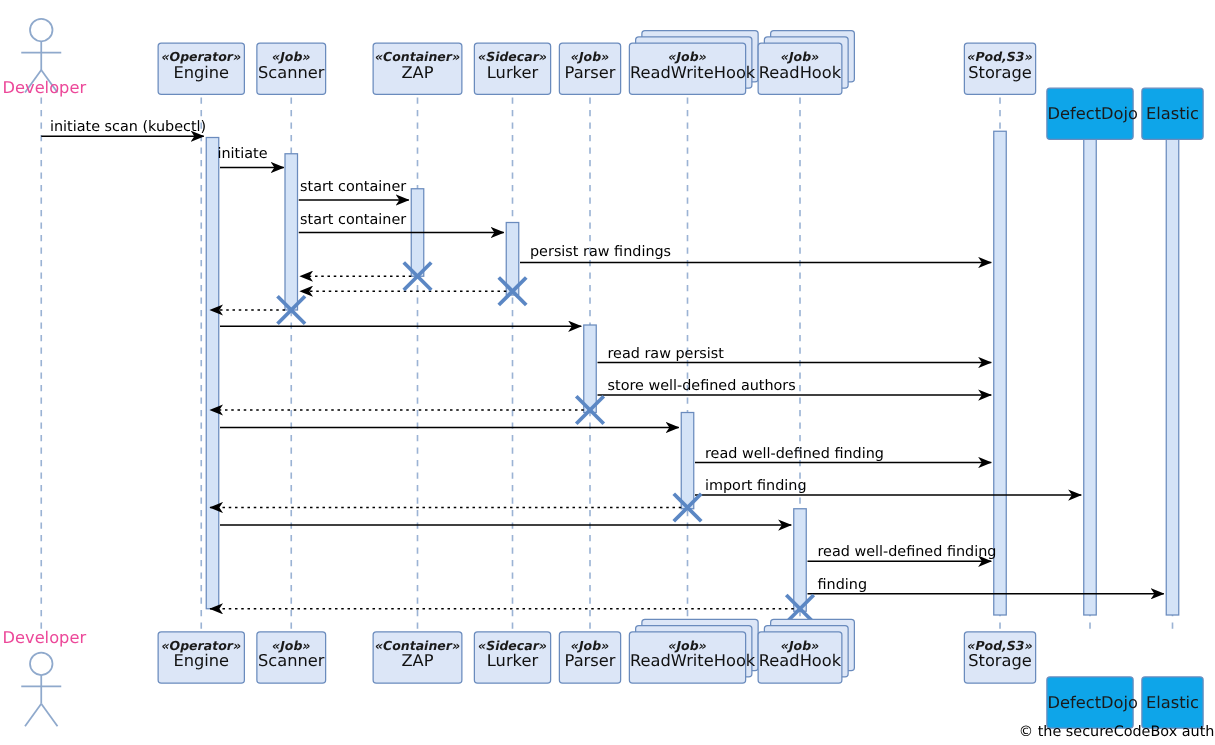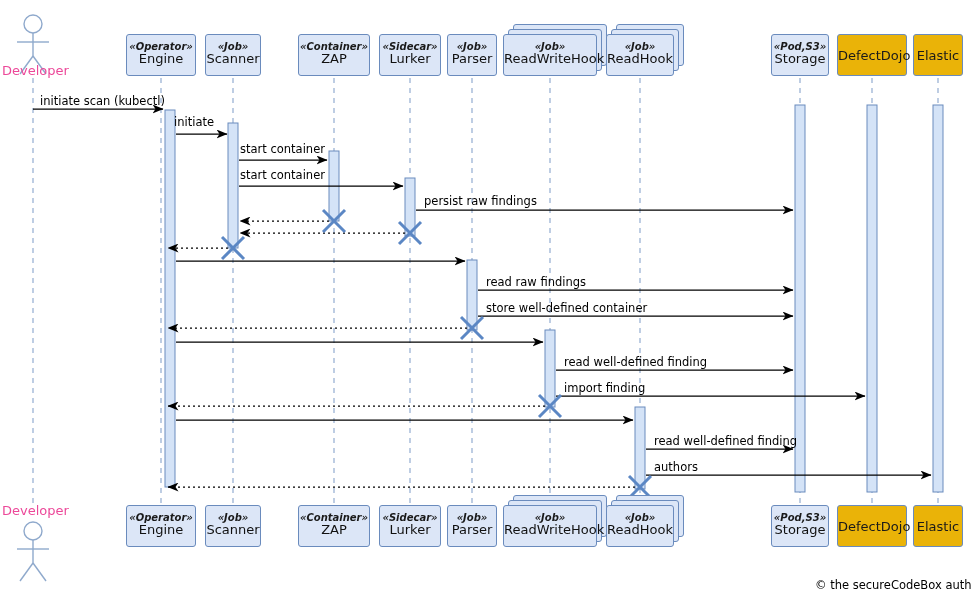--- a/index.html
+++ b/index.html
@@ -2,21 +2,21 @@
 <html><head>
 <meta charset="utf-8">
 <style>
   html,body{margin:0;padding:0;background:#ffffff;}
   body{width:972px;height:596px;font-family:"DejaVu Sans","Liberation Sans",sans-serif;}
   #diagram{position:relative;width:972px;height:596px;overflow:hidden;background:#fff;}
   svg#canvas{position:absolute;left:0;top:0;width:972px;height:596px;}
 
   .pbox{position:absolute;box-sizing:border-box;background:#dce6f7;border:1px solid #6a8bbd;
         border-radius:3px;text-align:center;line-height:1.12;color:#1a1a1a;}
-  .pbox.plain{background:#eab308;}
+  .pbox.plain{background:#0ea5e9;margin-top:36px;}
   .pbox .st{display:block;font-style:italic;font-weight:bold;font-size:10px;color:#1a1a1a;}
   .pbox .nm{display:block;font-size:13px;color:#111;}
   .pbox .one-line{display:block;font-size:13px;padding-top:5px;}
 
   .shadowbox{position:absolute;box-sizing:border-box;background:#dce6f7;border:1px solid #6a8bbd;border-radius:3px;}
 
   .msglbl{position:absolute;font-size:11.5px;color:#000;white-space:nowrap;}
   .actorlbl{position:absolute;font-size:13px;color:#ec4899;white-space:nowrap;}
   .footer{position:absolute;font-size:11.5px;color:#000;white-space:nowrap;}
 </style>
@@ -210,25 +210,25 @@
       <div class="pbox plain" style="left: 913px; top: 505px; width: 50px; height: 42px; padding-top: 9px;">
         <span class="one-line">Elastic</span>
       </div>
     </div>
   <div id="labels">
       <div class="msglbl" style="left: 40px; top: 94px;">initiate scan (kubectl)</div>
       <div class="msglbl" style="left: 174px; top: 115px;">initiate</div>
       <div class="msglbl" style="left: 240px; top: 142px;">start container</div>
       <div class="msglbl" style="left: 240px; top: 168px;">start container</div>
       <div class="msglbl" style="left: 424px; top: 194px; text-align: right;">persist raw findings</div>
-      <div class="msglbl" style="left: 486px; top: 275px;">read raw findings</div>
-      <div class="msglbl" style="left: 486px; top: 301px;">store well-defined container</div>
+      <div class="msglbl" style="left: 486px; top: 275px;">read raw persist</div>
+      <div class="msglbl" style="left: 486px; top: 301px;">store well-defined authors</div>
       <div class="msglbl" style="left: 564px; top: 355px;">read well-defined finding</div>
       <div class="msglbl" style="left: 564px; top: 381px;">import finding</div>
       <div class="msglbl" style="left: 654px; top: 434px;">read well-defined finding</div>
-      <div class="msglbl" style="left: 654px; top: 460px;">authors</div>
+      <div class="msglbl" style="left: 654px; top: 460px;">finding</div>
     </div>
 
   <div class="actorlbl" id="actor-top-label" style="left:2px;top:63px;">Developer</div>
   <div class="actorlbl" id="actor-bottom-label" style="left:2px;top:503px;">Developer</div>
 
   <div class="footer" id="footer-text" style="left:815px;top:578px;">© the secureCodeBox authors</div>
 </div>
 
 </body></html>

